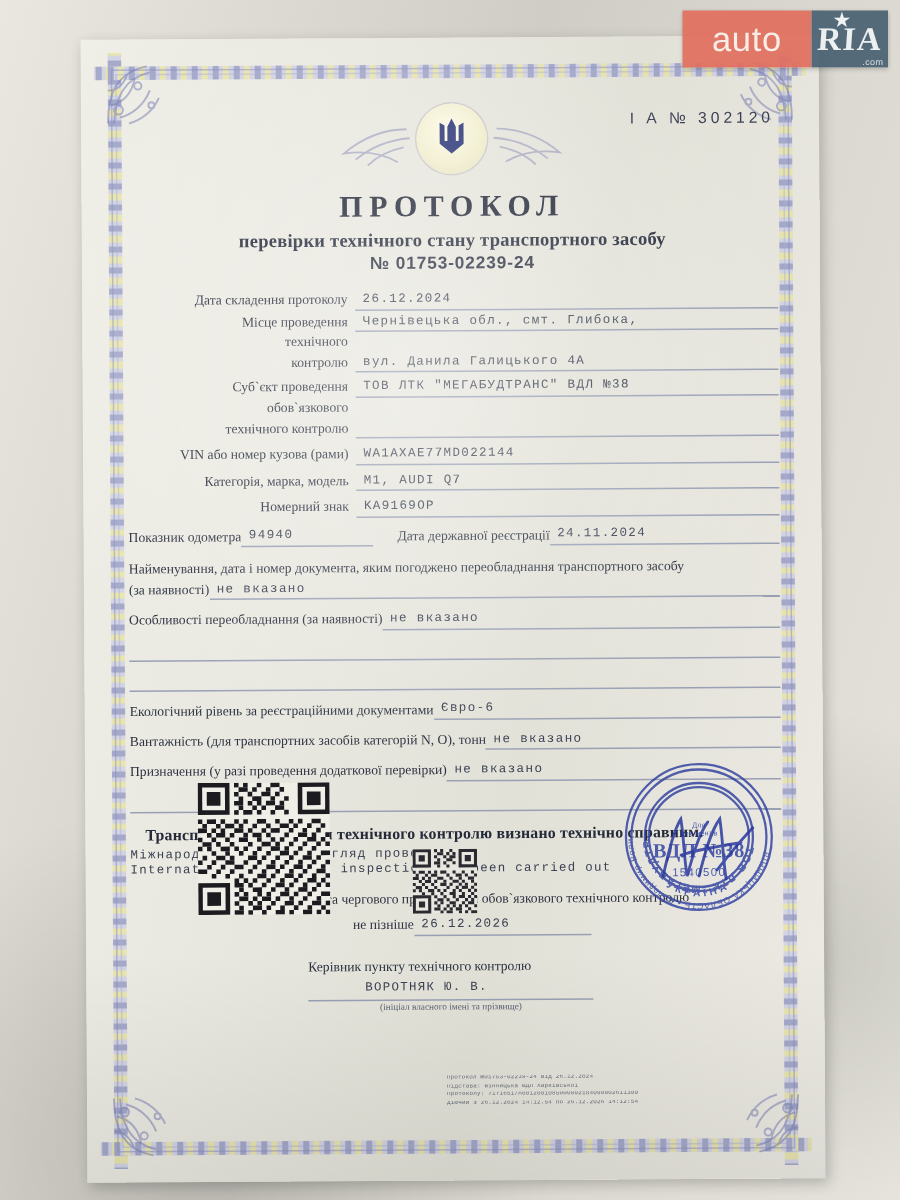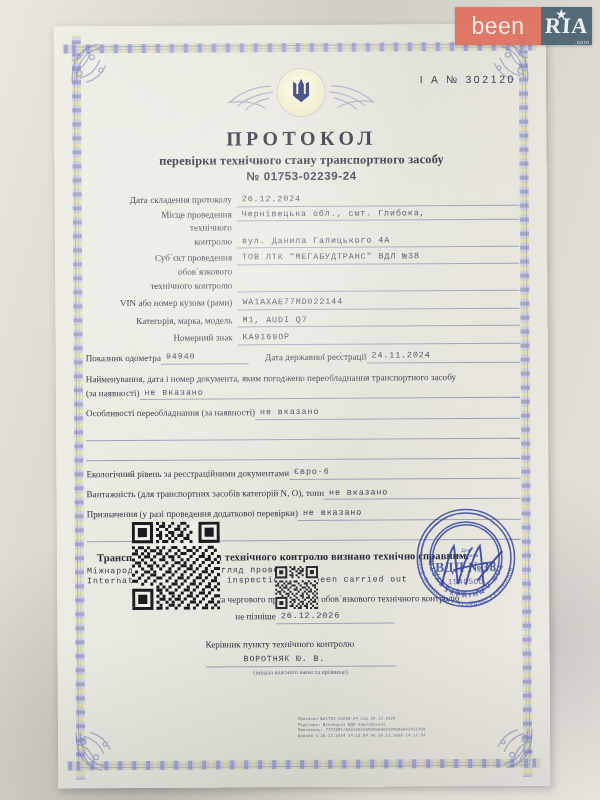--- a/index.html
+++ b/index.html
@@ -216,21 +216,21 @@
   }
   #footer div { white-space:nowrap; overflow:hidden; }
 </style>
 </head>
 <body>
 
 <div id="photo"></div>
 
 <div id="logo">
   <div class="blk-auto">
-    <span>been</span>
+    <span>auto</span>
   </div>
   <div class="blk-ria">
     <span class="star">★</span>
     <span class="ria">RIA</span>
     <span class="dotcom">.com</span>
   </div>
 </div>
 
 <div id="sheet">
 

